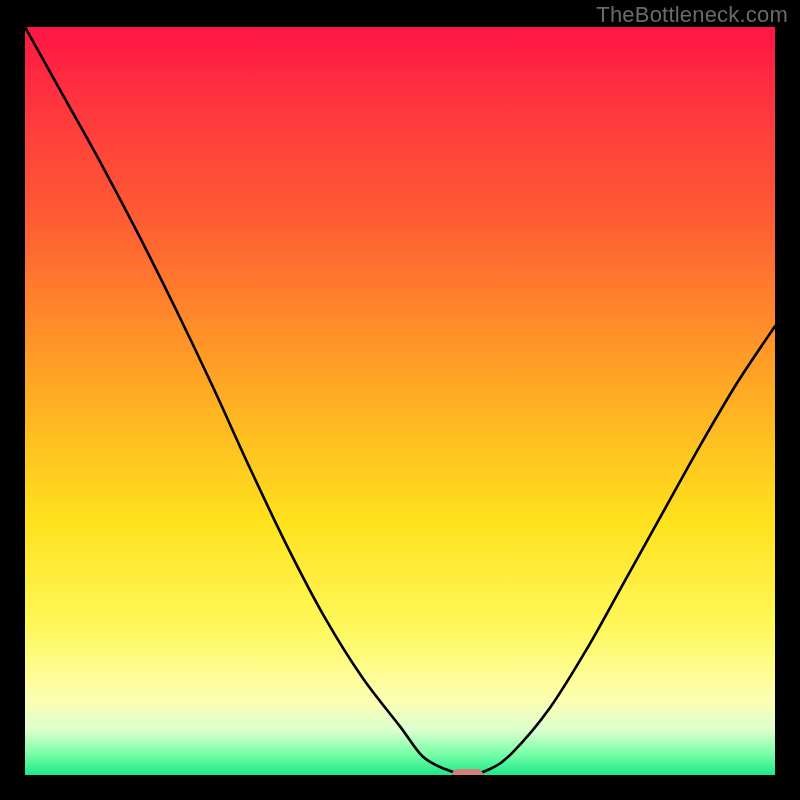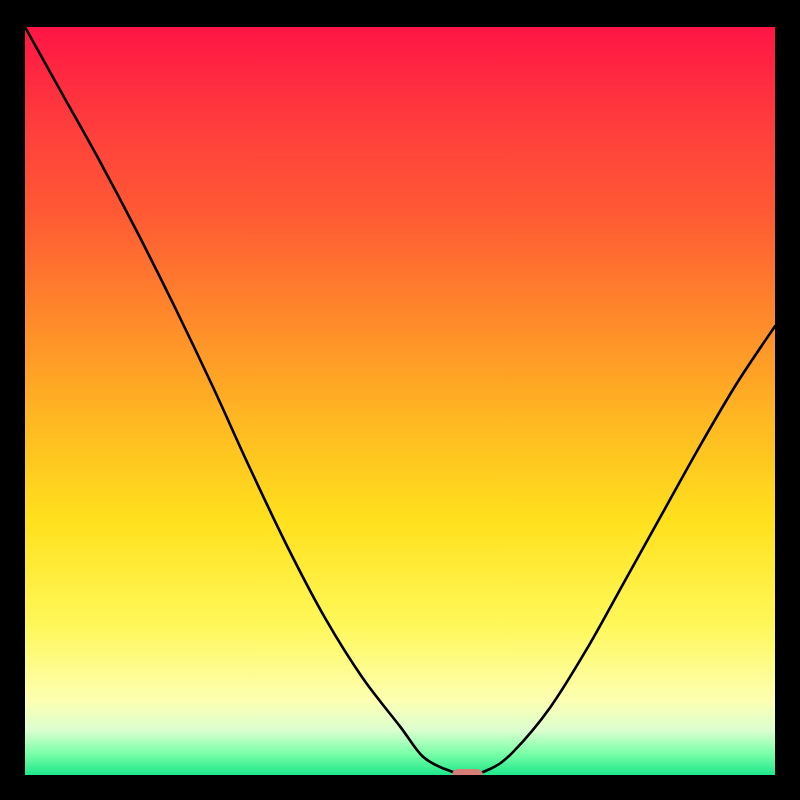--- a/index.html
+++ b/index.html
@@ -66,20 +66,21 @@
   .marker {
     position: absolute;
     background: #d67f78;
     border-radius: 8px;
   }
 </style>
 </head>
 <body>
 
 <div class="outer">
+  <div class="watermark">TheBottleneck.com</div>
 
   <div class="plot">
     <div class="gradient"></div>
 
     <svg class="curve" viewBox="0 0 100 100" preserveAspectRatio="none">
       <path id="curve-path" fill="none" stroke="#000" stroke-width="0.35" stroke-linejoin="round" stroke-linecap="round" d="M 0.000 0.000 C 0.833 1.500, 3.333 6.000, 5.000 9.000 C 6.667 12.000, 8.333 14.917, 10.000 18.000 C 11.667 21.083, 13.333 24.250, 15.000 27.500 C 16.667 30.750, 18.333 34.083, 20.000 37.500 C 21.667 40.917, 23.333 44.417, 25.000 48.000 C 26.667 51.583, 28.333 55.417, 30.000 59.000 C 31.667 62.583, 33.333 66.167, 35.000 69.500 C 36.667 72.833, 38.333 76.083, 40.000 79.000 C 41.667 81.917, 43.333 84.583, 45.000 87.000 C 46.667 89.417, 48.667 91.750, 50.000 93.500 C 51.333 95.250, 52.000 96.550, 53.000 97.500 C 54.000 98.450, 55.000 98.783, 56.000 99.200 C 57.000 99.617, 58.000 100.000, 59.000 100.000 C 60.000 100.000, 61.000 99.700, 62.000 99.200 C 63.000 98.700, 63.667 98.367, 65.000 97.000 C 66.333 95.633, 68.333 93.333, 70.000 91.000 C 71.667 88.667, 73.333 85.833, 75.000 83.000 C 76.667 80.167, 78.333 77.000, 80.000 74.000 C 81.667 71.000, 83.333 68.000, 85.000 65.000 C 86.667 62.000, 88.333 58.917, 90.000 56.000 C 91.667 53.083, 93.333 50.167, 95.000 47.500 C 96.667 44.833, 99.167 41.250, 100.000 40.000"></path>
     </svg>
 
     <div id="min-marker" class="marker" style="left: 56.9%; top: 99.15%; width: 4.2%; height: 1.7%; background: rgb(214, 127, 120);"></div>
   </div>

